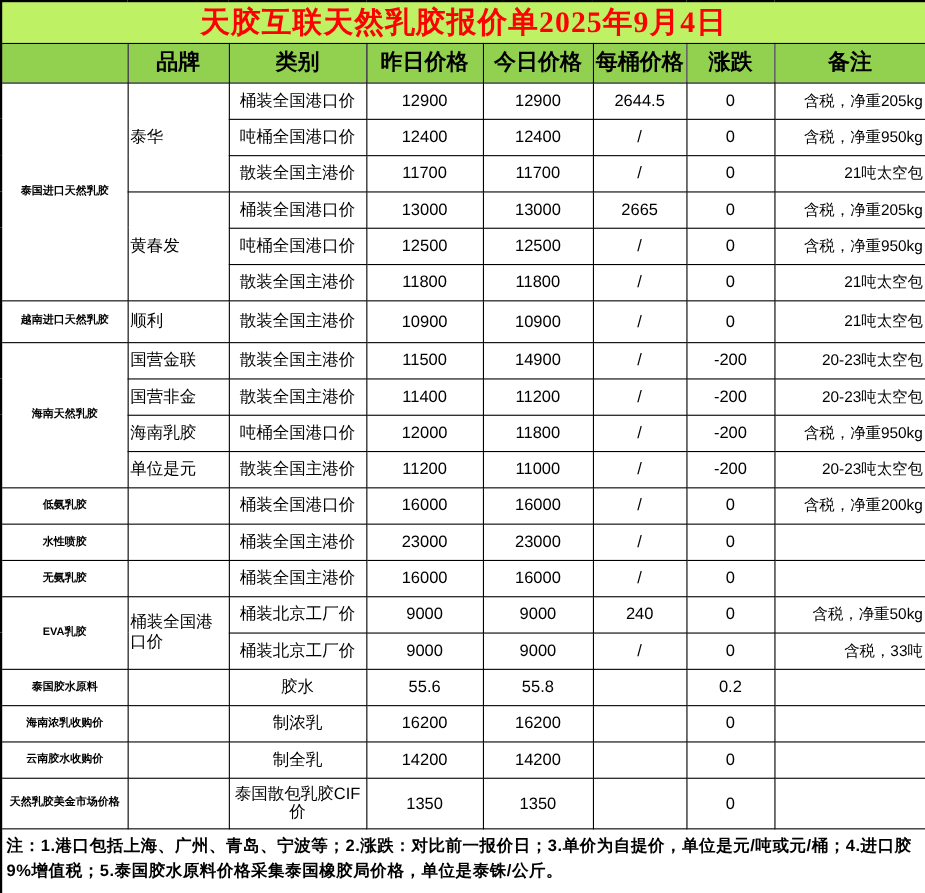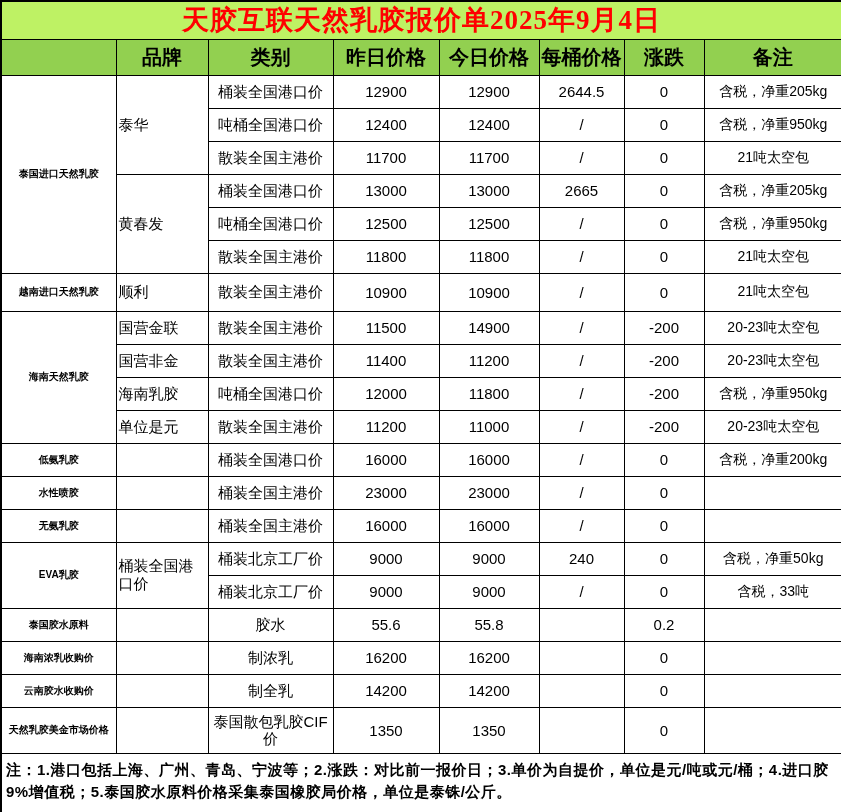--- a/index.html
+++ b/index.html
@@ -14,21 +14,21 @@
   tr.head-row th{
     background:#92D050;color:#000;font-weight:bold;font-size:20px;
     text-align:center;height:36px;line-height:1.1;
   }
   tr.r{height:33px;}
   tr.r-tall{height:46px;padding-left:10px;}
   td.group{font-weight:bold;font-size:10px;text-align:center;line-height:1.2;}
   td.brand{font-size:15px;text-align:left;line-height:1.2;}
   td.cat{font-size:15px;text-align:center;line-height:1.15;}
   td.num{font-size:15px;text-align:center;font-family:"Liberation Sans",sans-serif;}
-  td.remark{font-size:14px;text-align:center;padding-left:3px;line-height:1.1;}
+  td.remark{font-size:14px;text-align:right;padding-left:3px;line-height:1.1;}
   tr.footnote-row td{
     font-weight:bold;font-size:15px;text-align:left;vertical-align:top;
     padding:5px 4px;height:62px;line-height:1.5;letter-spacing:0.5px;
   }
 </style>
 </head>
 <body>
 
 <table>
   <colgroup>

